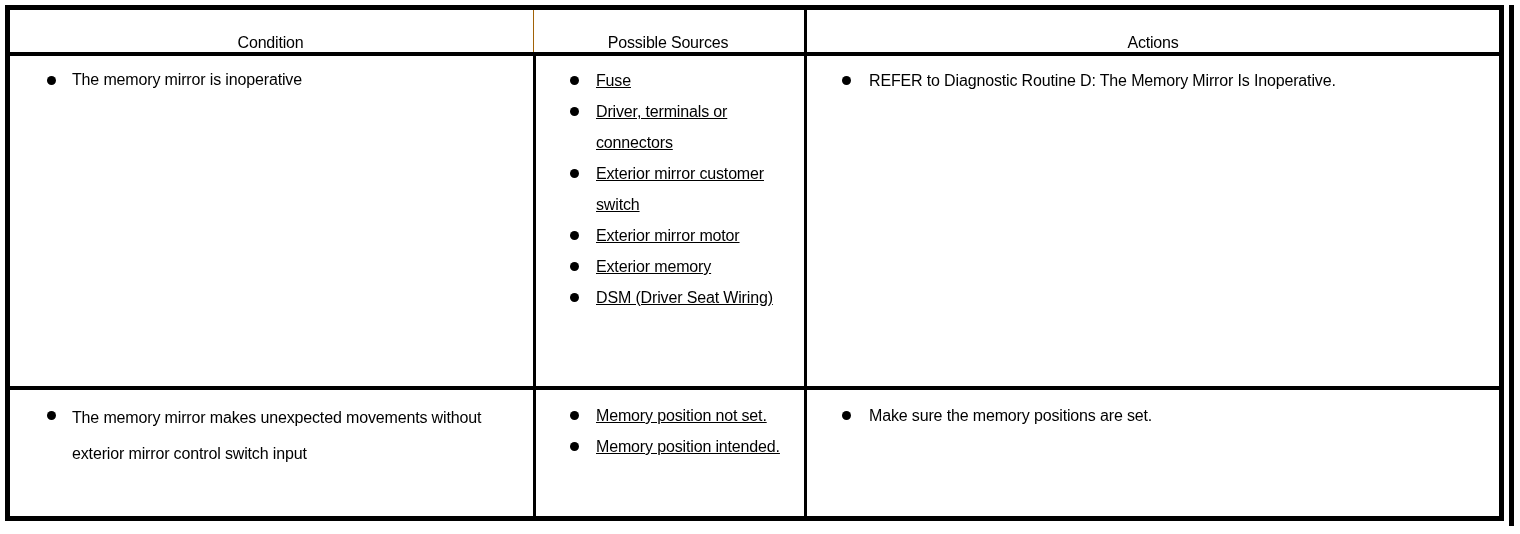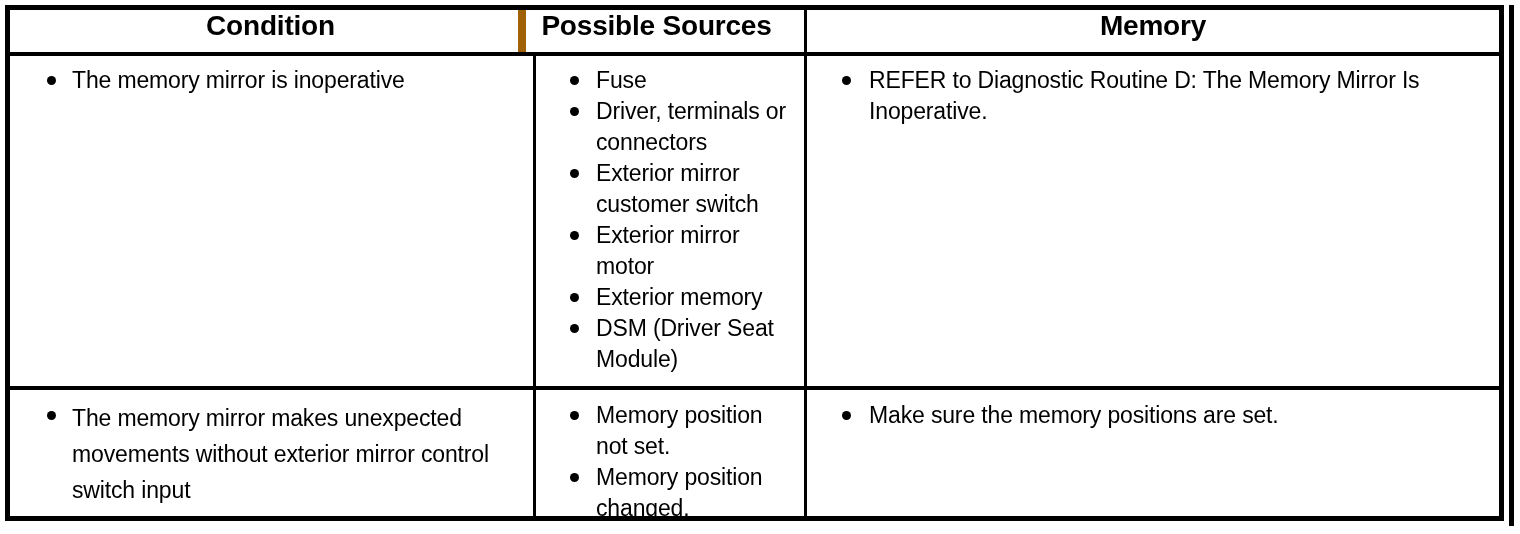--- a/index.html
+++ b/index.html
@@ -59,29 +59,29 @@
     right: 0;
     height: 46px;
     border-bottom: 4px solid #000000;
     box-sizing: border-box;
   }
   .header-cell {
     position: absolute;
     top: 0;
     height: 42px;
     display: flex;
-    align-items: flex-start;
+    align-items: flex-end;
     justify-content: center;
-    font-weight: bold;
-    font-size: 28px;
+    font-weight: normal;
+    font-size: 16px;
     letter-spacing: -0.2px;
     box-sizing: border-box;
   }
   .header-cell.c1 { left: 0px;    width: 521px; }
-  .header-cell.c2 { left: 508px;  width: 269px; border-left: 8px solid #a16207; }
+  .header-cell.c2 { left: 523px;  width: 269px; border-left: 1px solid #a16207; }
   .header-cell.c3 { left: 794px;  width: 695px; border-left: 3px solid #000000; }
 
   
   .body-row {
     position: absolute;
     left: 0;
     right: 0;
     box-sizing: border-box;
   }
   .body-row.r1 { top: 46px;  height: 334px; border-bottom: 4px solid #000000; }
@@ -100,41 +100,41 @@
 
   
   ul.bullets {
     list-style: none;
     margin: 0;
     padding: 0;
   }
   ul.bullets > li {
     position: relative;
     padding-left: 35px;
-    font-size: 23px;
+    font-size: 16px;
     line-height: 30px;
     letter-spacing: -0.15px;
     margin: 0 0 0 0;
   }
   ul.bullets > li .bullet-dot {
     position: absolute;
     left: 8px;
     top: 11px;
     width: 9px;
     height: 9px;
     border-radius: 50%;
     background: #000000;
   }
 
   
   .body-cell.c1 ul.bullets { margin-left: 30px; }
   .body-cell.c1 ul.bullets > li { padding-left: 32px; }
   .body-cell.c1 ul.bullets > li .bullet-dot { left: 7px; }
 
-  .body-cell.c2 ul.bullets { margin-left: 26px; }
+  .body-cell.c2 ul.bullets { margin-left: 26px; text-decoration: underline; }
   .body-cell.c2 ul.bullets > li { padding-left: 34px; line-height: 31px; }
   .body-cell.c2 ul.bullets > li .bullet-dot { left: 8px; }
 
   .body-cell.c3 ul.bullets { margin-left: 26px; }
   .body-cell.c3 ul.bullets > li { padding-left: 36px; line-height: 31px; }
   .body-cell.c3 ul.bullets > li .bullet-dot { left: 9px; }
 
   .r2 .body-cell { padding-top: 10px; }
   .r2 .body-cell.c1 ul.bullets > li { line-height: 36px; }
 </style>
@@ -149,21 +149,21 @@
     <div class="table-grid">
 
       <div class="header-row">
         <div class="header-cell c1">
           <span>Condition</span>
         </div>
         <div class="header-cell c2">
           <span>Possible Sources</span>
         </div>
         <div class="header-cell c3">
-          <span>Memory</span>
+          <span>Actions</span>
         </div>
       </div>
 
       <div class="body-row r1">
 
         <div class="body-cell c1">
           <ul class="bullets">
             <li>
               <span class="bullet-dot"></span>
               <span>The memory mirror is inoperative</span>
@@ -188,21 +188,21 @@
             <li>
               <span class="bullet-dot"></span>
               <span>Exterior mirror motor</span>
             </li>
             <li>
               <span class="bullet-dot"></span>
               <span>Exterior memory</span>
             </li>
             <li>
               <span class="bullet-dot"></span>
-              <span>DSM (Driver Seat Module)</span>
+              <span>DSM (Driver Seat Wiring)</span>
             </li>
           </ul>
         </div>
 
         <div class="body-cell c3">
           <ul class="bullets">
             <li>
               <span class="bullet-dot"></span>
               <span>REFER to Diagnostic Routine D: The Memory Mirror Is Inoperative.</span>
             </li>
@@ -222,21 +222,21 @@
         </div>
 
         <div class="body-cell c2">
           <ul class="bullets">
             <li>
               <span class="bullet-dot"></span>
               <span>Memory position not set.</span>
             </li>
             <li>
               <span class="bullet-dot"></span>
-              <span>Memory position changed.</span>
+              <span>Memory position intended.</span>
             </li>
           </ul>
         </div>
 
         <div class="body-cell c3">
           <ul class="bullets">
             <li>
               <span class="bullet-dot"></span>
               <span>Make sure the memory positions are set.</span>
             </li>

